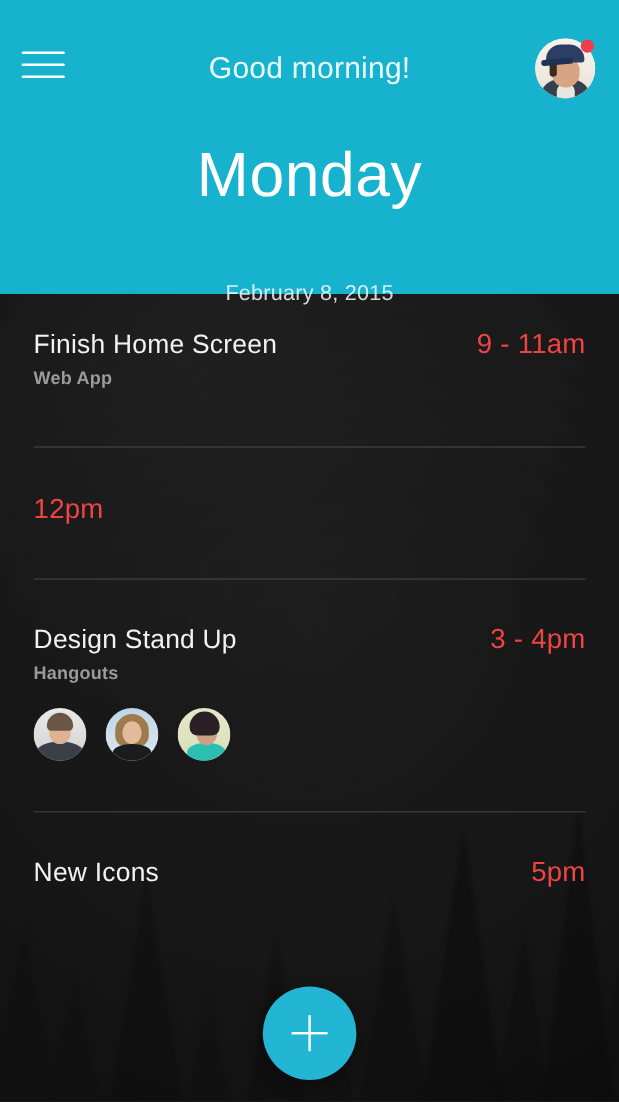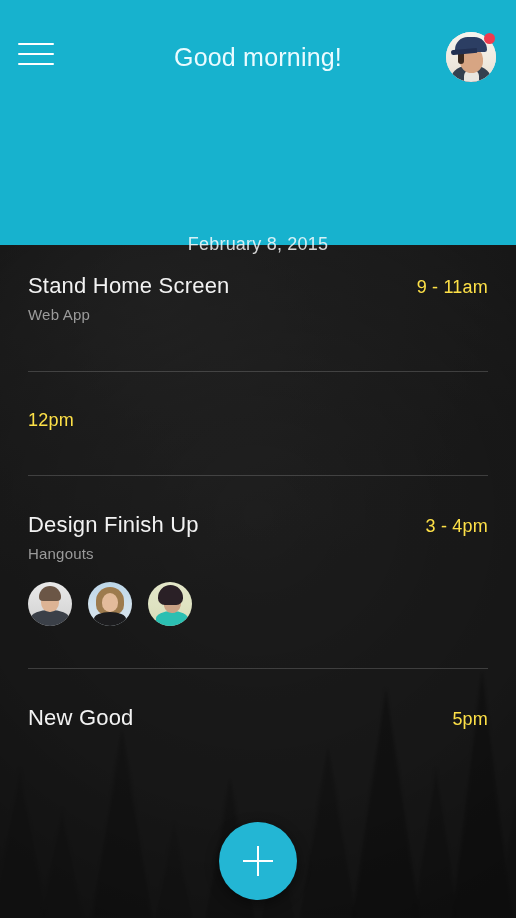--- a/index.html
+++ b/index.html
@@ -193,31 +193,31 @@
     align-items:baseline;
     justify-content:space-between;
   }
   .task-title {
     color:#f2f2f2;
     font-size:22px;
     font-weight:400;
     letter-spacing:0.2px;
   }
   .task-time {
-    color:#fde047;
-    font-size:18px;
+    color:#ef4444;
+    font-size:23px;
     font-weight:400;
     letter-spacing:0.2px;
     white-space:nowrap;
   }
   .task-sub {
     margin-top:7px;
     color:#9b9b9b;
     font-size:15px;
-    font-weight:400;
+    font-weight:700;
     letter-spacing:0.2px;
   }
 
   .attendees {
     display:flex;
     gap:16px;
     margin-top:20px;
   }
   .att {
     width:44px; height:44px;
@@ -295,20 +295,21 @@
         <div class="av-body"></div>
         <div class="av-collar"></div>
         <div class="av-face"></div>
         <div class="av-hairside"></div>
         <div class="av-cap"></div>
         <div class="av-brim"></div>
       </div>
       <div class="notif-dot"></div>
     </div>
 
+    <div class="day-title">Monday</div>
     <div class="day-date">February 8, 2015</div>
   </div>
 
   <div class="body-area">
 
     <div class="forest">
       <div class="sky"></div>
       <div class="tree t3" style="--w:26px; --h:150px; left:-6px;"></div>
       <div class="tree t3" style="--w:20px; --h:110px; left:42px;"></div>
       <div class="tree t2" style="--w:30px; --h:190px; left:92px;"></div>
@@ -322,37 +323,37 @@
       <div class="tree t3" style="--w:18px; --h:120px; left:498px;"></div>
       <div class="haze"></div>
       <div class="vignette"></div>
       <div class="darken"></div>
     </div>
 
     <div class="list">
 
       <div class="task" style="padding-bottom:48px;">
         <div class="task-head">
-          <div class="task-title">Stand Home Screen</div>
+          <div class="task-title">Finish Home Screen</div>
           <div class="task-time">9 - 11am</div>
         </div>
         <div class="task-sub">Web App</div>
       </div>
       <div class="divider"></div>
 
       <div class="task" style="padding-top:38px; padding-bottom:44px;">
         <div class="task-head">
           <div class="task-time">12pm</div>
         </div>
       </div>
       <div class="divider"></div>
 
       <div class="task" style="padding-top:36px; padding-bottom:42px;">
         <div class="task-head">
-          <div class="task-title">Design Finish Up</div>
+          <div class="task-title">Design Stand Up</div>
           <div class="task-time">3 - 4pm</div>
         </div>
         <div class="task-sub">Hangouts</div>
         <div class="attendees">
           <div class="att att1">
             <div class="abg"></div>
             <div class="abody"></div>
             <div class="aface"></div>
             <div class="ahair"></div>
           </div>
@@ -367,21 +368,21 @@
             <div class="abody"></div>
             <div class="aface"></div>
             <div class="ahair"></div>
           </div>
         </div>
       </div>
       <div class="divider"></div>
 
       <div class="task" style="padding-top:36px;">
         <div class="task-head">
-          <div class="task-title">New Good</div>
+          <div class="task-title">New Icons</div>
           <div class="task-time">5pm</div>
         </div>
       </div>
 
     </div>
   </div>
 
   <div class="fab">
     <div class="bar-h"></div>
     <div class="bar-v"></div>

